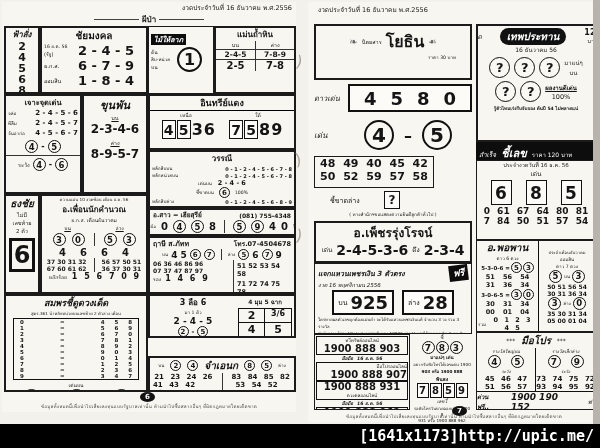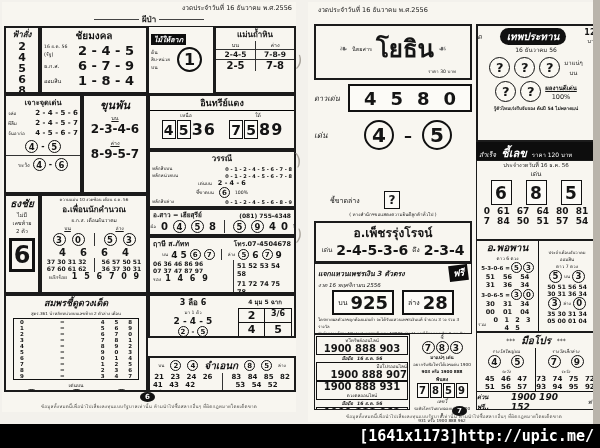--- a/index.html
+++ b/index.html
@@ -5,21 +5,21 @@
 *{margin:0;padding:0;box-sizing:border-box}
 html,body{background:#777}
 #screen{position:relative;width:600px;height:448px;background:#f3f1ec;overflow:hidden;font-family:"DejaVu Sans",sans-serif;color:#151515}
 .paper{position:absolute;background:#f8f6f0}
 .abs{position:absolute}
 .bx{position:absolute;border:1px solid #1b1b1b;background:#f8f6f0;overflow:hidden}
 .bx2{border-width:2px}
 .b{font-weight:bold}.i{font-style:italic}.ctr{text-align:center}.rt{text-align:right}.u{text-decoration:underline}
 .f4{font-size:4.2px}.f45{font-size:4.6px}.f5{font-size:5px}.f55{font-size:5.5px}.f6{font-size:6px}.f65{font-size:6.5px}
 .f7{font-size:7px}.f75{font-size:7.5px}.f8{font-size:8px}.f9{font-size:9px}.f10{font-size:10px}.f11{font-size:11px}
-.f12{font-size:12px}.f13{font-size:13px}.f14{font-size:14px}.f16{font-size:16px}.f18{font-size:18px}.f20{font-size:24px}.f24{font-size:24px}
+.f12{font-size:12px}.f13{font-size:13px}.f14{font-size:14px}.f16{font-size:16px}.f18{font-size:18px}.f20{font-size:16px}.f24{font-size:24px}
 .row{display:flex;align-items:center}.jc{justify-content:center}.jb{justify-content:space-between}.ja{justify-content:space-around}
 .c{border:1px solid #111;border-radius:50%;display:inline-flex;align-items:center;justify-content:center;font-weight:bold;flex:none;background:#faf8f2}
 .cA{width:11px;height:11px;font-size:7px}
 .cB{width:13px;height:13px;font-size:8.5px}
 .cC{width:17px;height:17px;font-size:11px}
 .cD{width:25px;height:25px;font-size:16px;border-width:2px}
 .cE{width:21px;height:21px;font-size:13px;border-width:1.5px}
 .cF{width:13px;height:13px;font-size:9px;border-width:1.5px}
 .sq{border:1px solid #111;display:inline-flex;align-items:center;justify-content:center;font-weight:bold;flex:none;background:#fcfbf7}
 .sqA{width:14px;height:19px;font-size:14px}
@@ -433,20 +433,24 @@
 
     <div class="abs row" style="left:6px;top:114px;width:158px;height:38px">
       <span class="f8 i" style="width:30px">เด่น</span>
       <span class="row jc" style="flex:1;gap:10px">
         <span class="c cD" style="width:30px;height:30px;font-size:20px">4</span>
         <span class="dash f16">–</span>
         <span class="c cD" style="width:30px;height:30px;font-size:20px">5</span>
       </span>
     </div>
 
+    <div class="bx" style="left:6px;top:154px;width:120px;height:32px">
+      <div class="f11 b ctr ws4">48 49 40 45 42</div>
+      <div class="f11 b ctr ws4">50 52 59 57 58</div>
+    </div>
 
     <div class="abs row" style="left:6px;top:188px;width:158px;height:20px">
       <span class="f7" style="width:70px;padding-left:16px">ชี้ขาดล่าง</span>
       <span class="sq" style="width:16px;height:18px;font-size:12px">?</span>
     </div>
     <div class="abs f45 ctr" style="left:6px;top:209px;width:158px">( ทางสำนักฯขอแสดงความยินดีลูกค้าทั่วไป )</div>
 
     <div class="bx bx2" style="left:6px;top:219px;width:158px;height:42px">
       <div class="f12 b ctr">อ.เพ็ชรรุ่งโรจน์</div>
       <div class="row jc" style="gap:4px">

